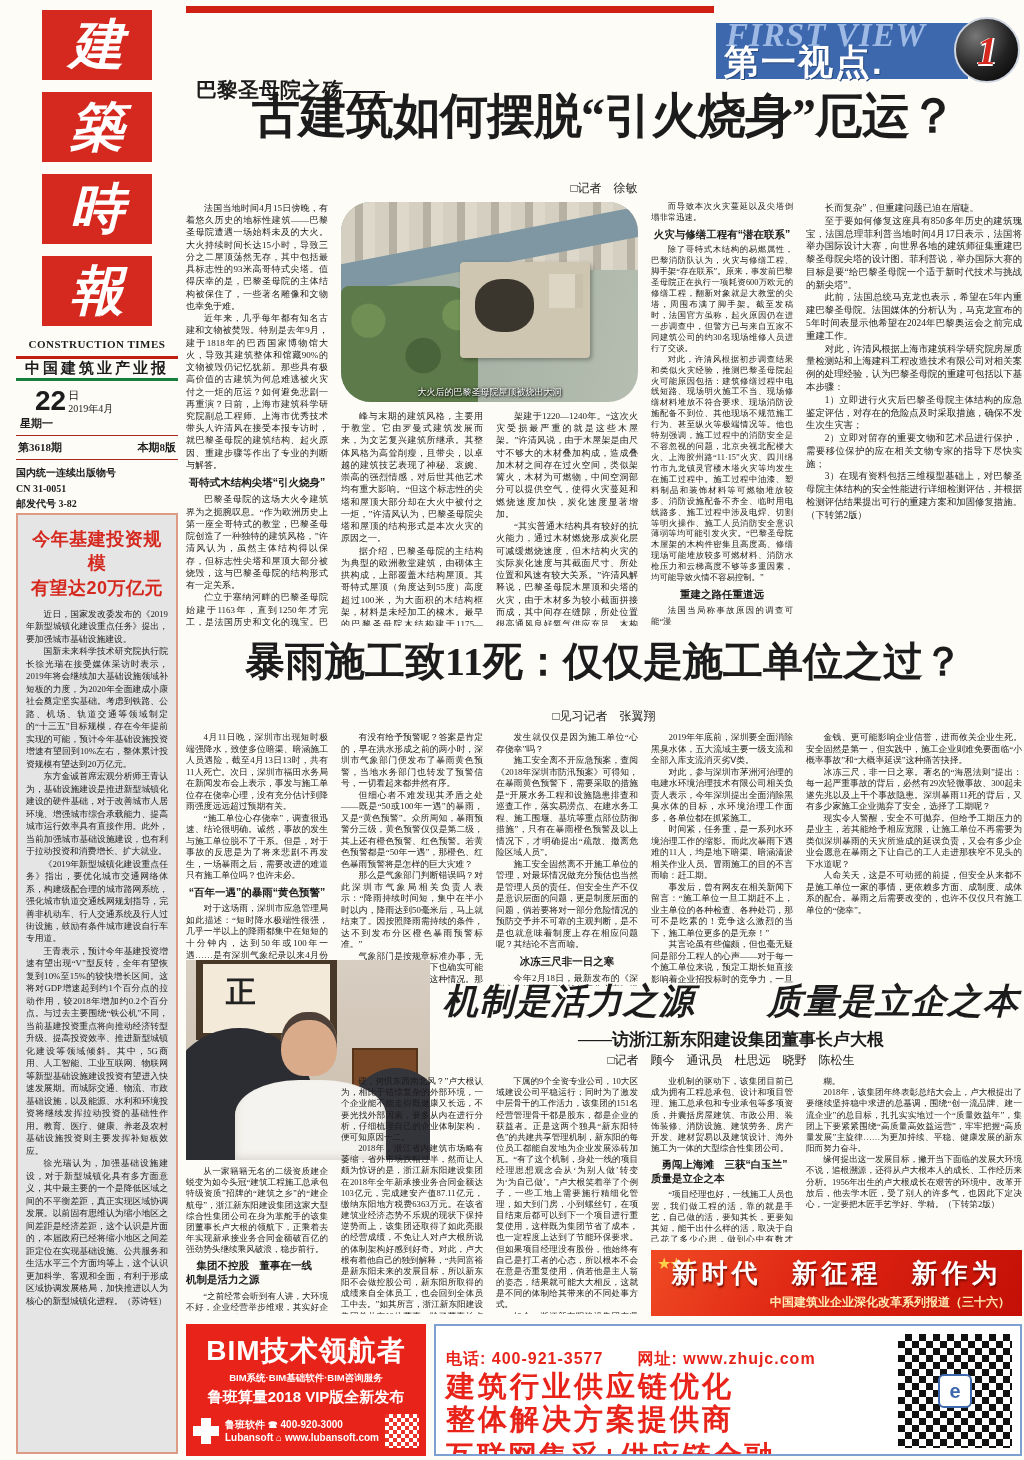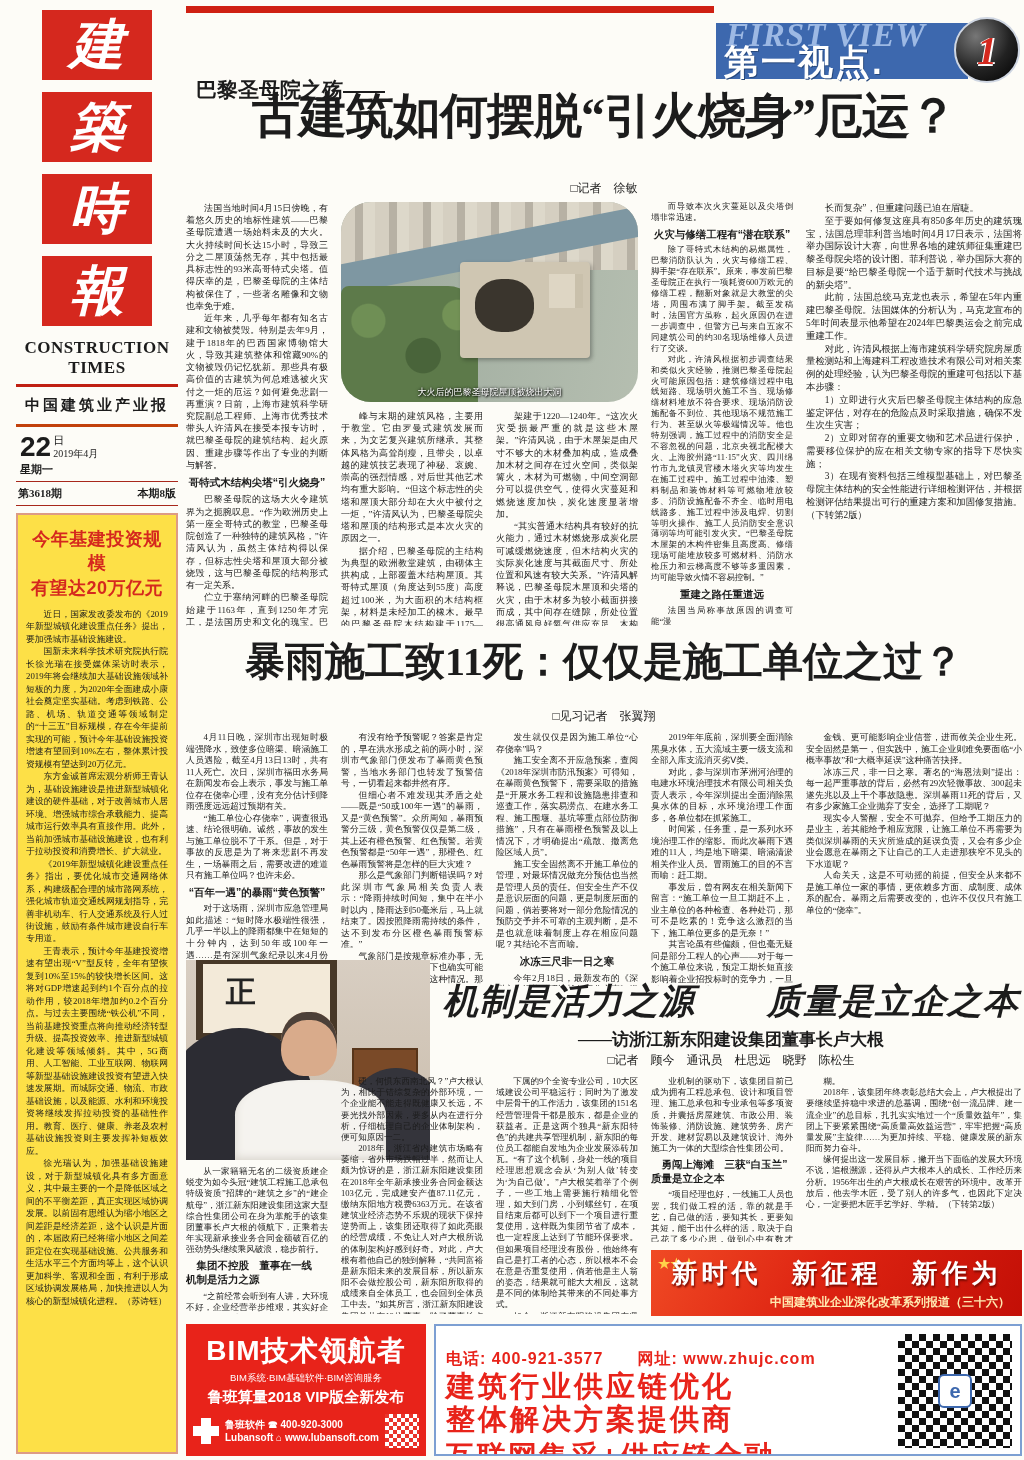--- a/index.html
+++ b/index.html
@@ -5,39 +5,39 @@
   * { margin:0; padding:0; box-sizing:border-box; }
   html,body { width:1024px; }
   body { position:relative; width:1024px; height:1460px; background:#fdfcf7; overflow:hidden;
          font-family:"Liberation Serif", serif; color:#1c1c1c; }
 
   
   #sidebar { position:absolute; left:16px; top:10px; width:162px; }
   .mast-block { width:110px; height:70px; margin:0 auto 12px auto; background:#d5281e;
     color:#fff; display:flex; align-items:center; justify-content:center;
     font-size:54px; font-weight:bold; font-family:"DejaVu Serif", serif; font-style:italic; }
-  .mast-en { text-align:center; font-weight:bold; font-size:17px; letter-spacing:0.5px; margin-top:2px;
+  .mast-en { text-align:center; font-weight:bold; font-size:11px; letter-spacing:0.5px; margin-top:2px;
     font-family:"Liberation Serif", serif; }
-  .tagline { margin-top:6px; border-top:3px solid #c01f12; border-bottom:3px solid #c2410c;
-    padding:9px 0; text-align:center; font-weight:bold; font-size:15px; letter-spacing:3px; }
-  .daterow { display:flex; align-items:center; padding:6px 2px 0 4px; }
+  .tagline { margin-top:6px; border-top:3px solid #c01f12; border-bottom:3px solid #15803d;
+    padding:0 0; text-align:center; font-weight:bold; font-size:15px; letter-spacing:3px; }
+  .daterow { display:flex; align-items:flex-end; padding:6px 2px 0 4px;margin-left:15px; }
   .d22 { font-size:28px; font-weight:bold; line-height:1; font-family:"Liberation Sans",sans-serif; }
   .dsub { font-size:10px; line-height:1.25; margin-left:2px; }
   .dsub .ri { font-size:11px; }
   .weekday { font-size:11px; font-weight:bold; padding:1px 0 4px 4px; border-bottom:1px solid #a8281c; }
   .issuerow { display:flex; justify-content:space-between; font-weight:bold; font-size:11px;
     padding:4px 2px; border-bottom:1px solid #a8281c; }
   .pubinfo { font-size:10px; font-weight:bold; line-height:1.55; padding:5px 0 5px 0;
     border-bottom:1px solid #a8281c; }
   .email { text-align:left; font-size:10.5px; padding:5px 0 5px 2px; border-bottom:1px solid #a8281c;
     font-family:"Liberation Sans",sans-serif; }
 
   
   #sidebox { position:absolute; left:16px; top:513px; width:162px; height:941px;
-    border:2px solid #dd9b85; background:#fde047; padding:10px 8px; overflow:hidden; }
+    border:2px solid #dd9b85; background:#e5e5e5; padding:10px 8px; overflow:hidden; }
   #sidebox h2 { color:#d5281e; text-align:center; font-size:18px; line-height:1.35; margin:2px 0 8px 0;
     font-family:"Liberation Sans",sans-serif; letter-spacing:0.5px; }
   #sidebox .bodytext { font-size:8.8px; line-height:1.42; text-align:justify; }
   .para { margin:0; text-indent:2em; }
 
   
   .col { position:absolute; font-size:9px; line-height:1.36; text-align:justify; overflow:hidden; }
   .subh { font-weight:bold; text-align:center; font-size:10.5px; margin:4px 0;
     font-family:"Liberation Sans",sans-serif; text-indent:0; }
   .subh-left { text-align:left; text-indent:1em; }
@@ -116,21 +116,21 @@
   #promo .stars { position:absolute; left:6px; top:4px; color:#ffd24a; font-size:16px; letter-spacing:-2px; }
   #promo .ptitle { position:absolute; left:0; right:0; top:6px; text-align:center; font-weight:900;
     font-size:26px; letter-spacing:4px; text-shadow:1px 2px 2px #7c0b02;
     font-family:"Liberation Sans",sans-serif; }
   #promo .psub { position:absolute; right:12px; bottom:5px; font-size:12px; font-weight:bold; color:#ffe9b0; }
 
   
   #ad-bim { position:absolute; left:186px; top:1324px; width:240px; height:132px; background:#e8231a;
     color:#fff; text-align:center; padding-top:8px; font-family:"Liberation Sans",sans-serif; overflow:hidden; }
   #ad-bim .l1 { font-size:28px; font-weight:900; letter-spacing:1px; }
-  #ad-bim .l2 { font-size:9.5px; margin-top:2px; font-weight:normal; }
+  #ad-bim .l2 { font-size:9.5px; margin-top:2px; font-weight:bold; }
   #ad-bim .l3 { font-size:15px; margin-top:3px; font-weight:bold; }
   #ad-bim .row { display:flex; align-items:center; justify-content:center; gap:6px; margin-top:7px; }
   .cross { width:26px; height:26px; position:relative; }
   .cross::before, .cross::after { content:""; position:absolute; background:#fff; }
   .cross::before { left:8px; top:0; width:10px; height:26px; }
   .cross::after { left:0; top:8px; width:26px; height:10px; }
   #ad-bim .contact { text-align:left; font-size:10px; line-height:1.35; font-weight:bold; }
   .qr-s { width:34px; height:34px;
     background:repeating-conic-gradient(#fff 0% 25%, rgba(255,255,255,0.08) 0% 50%) 0 0/8px 8px; }
 

